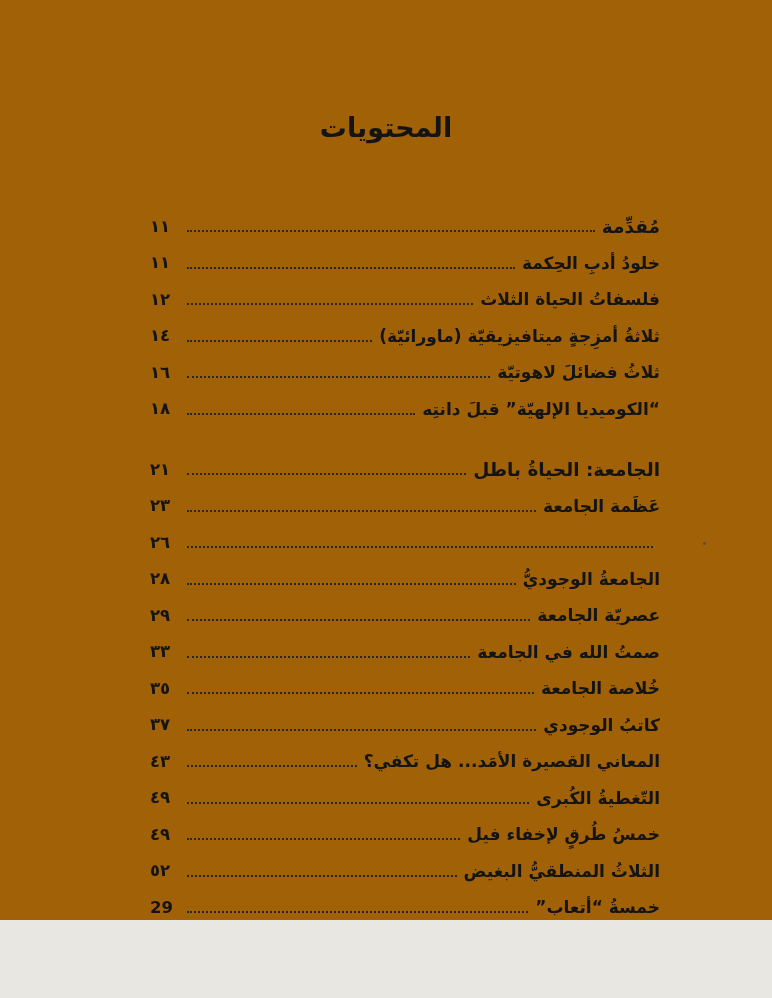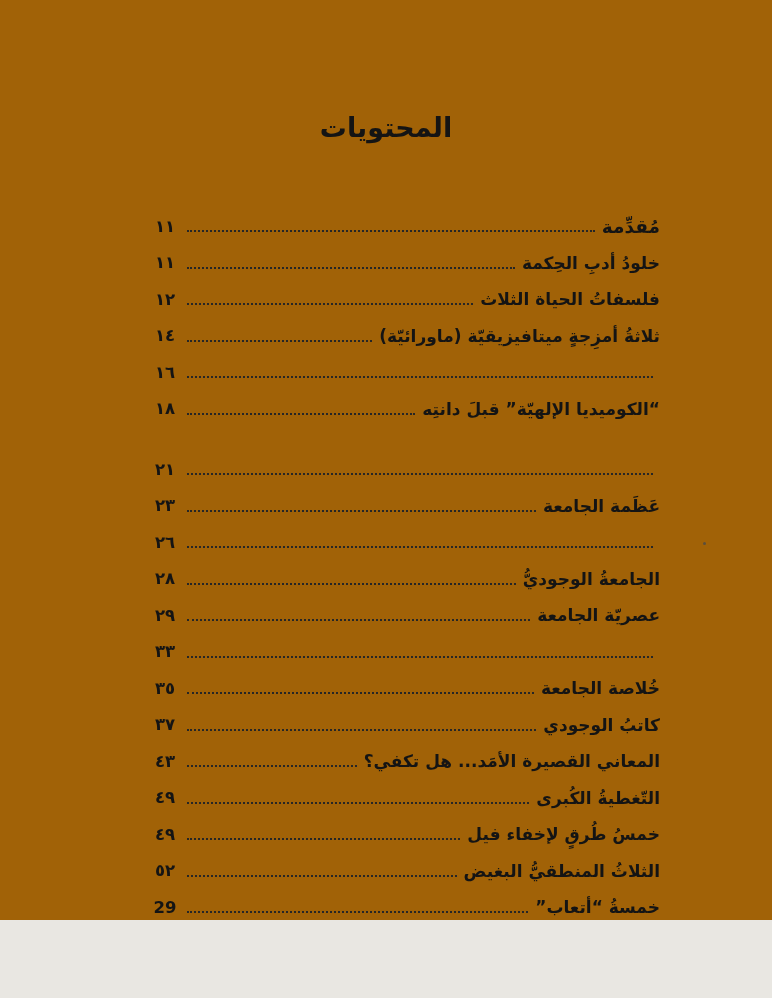--- a/index.html
+++ b/index.html
@@ -55,21 +55,21 @@
     min-width:18px;
     height:0;
     border-bottom:2.4px dotted #262626;
     margin:0 7px;
     transform:translateY(5px);
   }
   .pagenum{
     flex:0 0 auto;
     width:30px;
     font-size:16.5px;
-    text-align:center;
+    text-align:left;
   }
   .speck{
     position:absolute;
     left:703px;top:542px;
     width:3px;height:3px;
     border-radius:50%;
     background:#4a4a4a;
     opacity:.8;
   }
 </style>
@@ -93,29 +93,31 @@
     <span class="label">فلسفاتُ الحياة الثلاث</span>
     <span class="leader"></span>
     <span class="pagenum">١٢</span>
   </div>
       <div class="toc-row item">
     <span class="label">ثلاثةُ أمزِجةٍ ميتافيزيقيّة (ماورائيّة)</span>
     <span class="leader"></span>
     <span class="pagenum">١٤</span>
   </div>
       <div class="toc-row item">
+    <span class="label">ثلاثُ فضائلَ لاهوتيّة</span>
     <span class="leader"></span>
     <span class="pagenum">١٦</span>
   </div>
       <div class="toc-row item">
     <span class="label">“الكوميديا الإلهيّة” قبلَ دانتِه</span>
     <span class="leader"></span>
     <span class="pagenum">١٨</span>
   </div>
       <div class="toc-row section">
+    <span class="label">الجامعة: الحياةُ باطل</span>
     <span class="leader"></span>
     <span class="pagenum">٢١</span>
   </div>
       <div class="toc-row item">
     <span class="label">عَظَمة الجامعة</span>
     <span class="leader"></span>
     <span class="pagenum">٢٣</span>
   </div>
       <div class="toc-row item">
     <span class="leader"></span>
@@ -125,20 +127,21 @@
     <span class="label">الجامعةُ الوجوديُّ</span>
     <span class="leader"></span>
     <span class="pagenum">٢٨</span>
   </div>
       <div class="toc-row item">
     <span class="label">عصريّة الجامعة</span>
     <span class="leader"></span>
     <span class="pagenum">٢٩</span>
   </div>
       <div class="toc-row item">
+    <span class="label">صمتُ الله في الجامعة</span>
     <span class="leader"></span>
     <span class="pagenum">٣٣</span>
   </div>
       <div class="toc-row item">
     <span class="label">خُلاصة الجامعة</span>
     <span class="leader"></span>
     <span class="pagenum">٣٥</span>
   </div>
       <div class="toc-row item">
     <span class="label">كاتبُ الوجودي</span>

